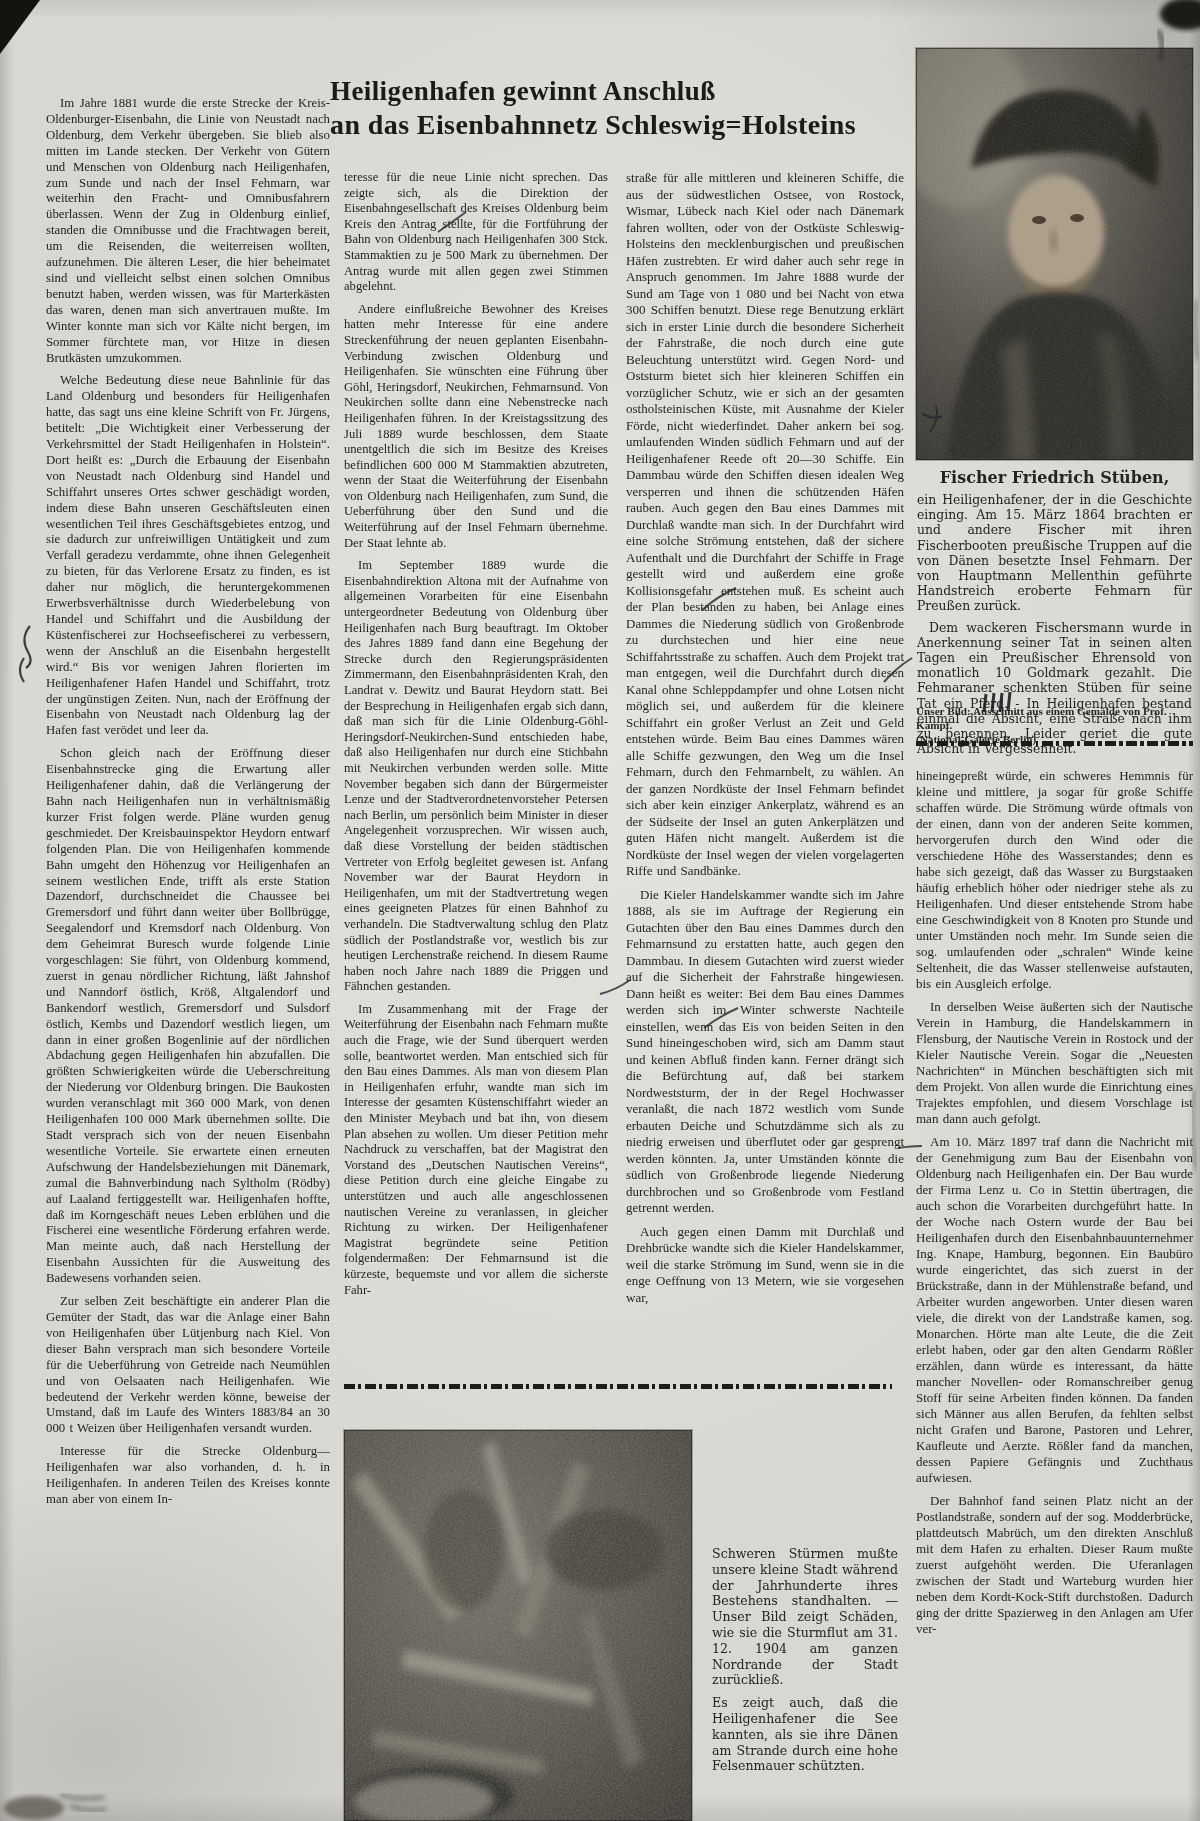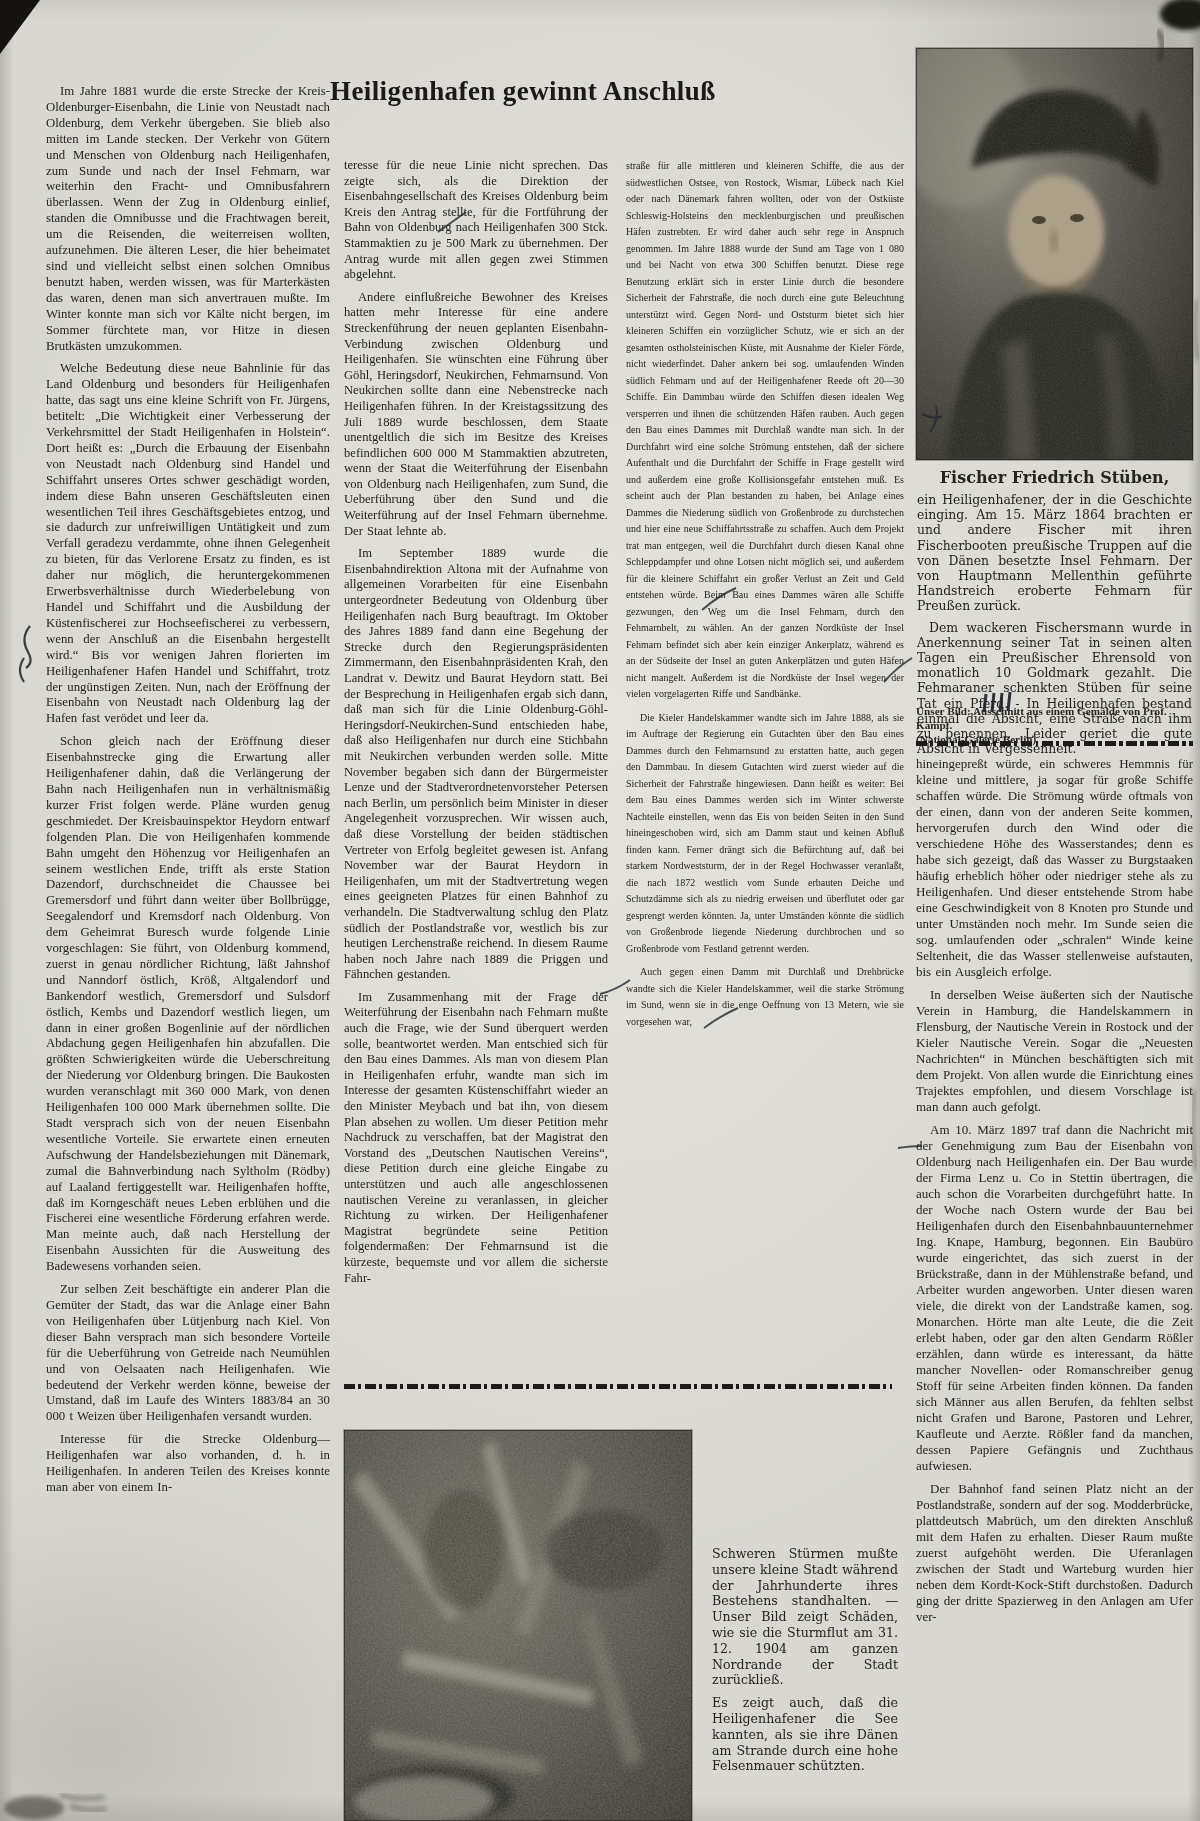--- a/index.html
+++ b/index.html
@@ -16,25 +16,25 @@
       linear-gradient(180deg, rgba(130,128,120,.18) 0, rgba(130,128,120,0) 20px);
     font-family:"Liberation Serif", serif;
     color:#26241f;
   }
   .col{
     position:absolute; text-align:justify; overflow:hidden;
     word-spacing:1px; hyphens:auto; -webkit-hyphens:auto;
   }
   .col p{margin:0;}
   .col p + p{margin-top:7px;}
-  .col p{text-indent:14px;}
+  .col p{text-indent:14px;margin-top:12px;}
   .col.cont p:first-child{text-indent:0;}
   #col1{left:46px;  top:84px;  width:284px; height:1460px; font-size:12.8px; line-height:15.9px;}
   #col2{left:344px; top:158px; width:264px; height:1222px; font-size:12.6px; line-height:15.6px;}
-  #col3{left:626px; top:158px; width:278px; height:1222px; font-size:10px; line-height:16.5px;}
+  #col3{left:626px; top:158px; width:278px; height:1222px; font-size:13px; line-height:16.5px;}
   #col4{left:916px; top:756px; width:277px; height:1052px; font-size:13px;   line-height:16px;}
   #headline{
     position:absolute; left:330px; top:74px; width:576px; 
     font-weight:700; color:#1c1a16; letter-spacing:.4px;
   }
   #headline .h1{font-size:27px; line-height:34px; display:block;}
   #headline .h2{font-size:28px; line-height:33px; display:block;}
   .photo{position:absolute; overflow:hidden; box-shadow:0 0 0 1px rgba(60,58,52,.35);}
   #fisher-photo{left:916px; top:48px;  width:277px; height:412px;}
   #storm-photo {left:344px; top:1430px; width:348px; height:391px;}
@@ -66,20 +66,21 @@
   #storm-caption p + p{margin-top:7px;}
   #marks{position:absolute; left:0; top:0; width:1200px; height:1821px; pointer-events:none;}
 </style>
 </head>
 <body>
 
 <div id="page">
 
   <div id="headline">
     <span class="h1">Heiligenhafen gewinnt Anschluß</span>
+    <span class="h2">an das Eisenbahnnetz Schleswig=Holsteins</span>
   </div>
 
   <div id="col1" class="col">
       <p>Im Jahre 1881 wurde die erste Strecke der Kreis-Oldenburger-Eisenbahn, die Linie von Neustadt nach Oldenburg, dem Verkehr übergeben. Sie blieb also mitten im Lande stecken. Der Verkehr von Gütern und Menschen von Oldenburg nach Heiligenhafen, zum Sunde und nach der Insel Fehmarn, war weiterhin den Fracht- und Omnibusfahrern überlassen. Wenn der Zug in Oldenburg einlief, standen die Omnibusse und die Frachtwagen bereit, um die Reisenden, die weiterreisen wollten, aufzunehmen. Die älteren Leser, die hier beheimatet sind und vielleicht selbst einen solchen Omnibus benutzt haben, werden wissen, was für Marterkästen das waren, denen man sich anvertrauen mußte. Im Winter konnte man sich vor Kälte nicht bergen, im Sommer fürchtete man, vor Hitze in diesen Brutkästen umzukommen.</p>
       <p>Welche Bedeutung diese neue Bahnlinie für das Land Oldenburg und besonders für Heiligenhafen hatte, das sagt uns eine kleine Schrift von Fr. Jürgens, betitelt: „Die Wichtigkeit einer Verbesserung der Verkehrsmittel der Stadt Heiligenhafen in Holstein“. Dort heißt es: „Durch die Erbauung der Eisenbahn von Neustadt nach Oldenburg sind Handel und Schiffahrt unseres Ortes schwer geschädigt worden, indem diese Bahn unseren Geschäftsleuten einen wesentlichen Teil ihres Geschäftsgebietes entzog, und sie dadurch zur unfreiwilligen Untätigkeit und zum Verfall geradezu verdammte, ohne ihnen Gelegenheit zu bieten, für das Verlorene Ersatz zu finden, es ist daher nur möglich, die heruntergekommenen Erwerbsverhältnisse durch Wiederbelebung von Handel und Schiffahrt und die Ausbildung der Küstenfischerei zur Hochseefischerei zu verbessern, wenn der Anschluß an die Eisenbahn hergestellt wird.“ Bis vor wenigen Jahren florierten im Heiligenhafener Hafen Handel und Schiffahrt, trotz der ungünstigen Zeiten. Nun, nach der Eröffnung der Eisenbahn von Neustadt nach Oldenburg lag der Hafen fast verödet und leer da.</p>
       <p>Schon gleich nach der Eröffnung dieser Eisenbahnstrecke ging die Erwartung aller Heiligenhafener dahin, daß die Verlängerung der Bahn nach Heiligenhafen nun in verhältnismäßig kurzer Frist folgen werde. Pläne wurden genug geschmiedet. Der Kreisbauinspektor Heydorn entwarf folgenden Plan. Die von Heiligenhafen kommende Bahn umgeht den Höhenzug vor Heiligenhafen an seinem westlichen Ende, trifft als erste Station Dazendorf, durchschneidet die Chaussee bei Gremersdorf und führt dann weiter über Bollbrügge, Seegalendorf und Kremsdorf nach Oldenburg. Von dem Geheimrat Buresch wurde folgende Linie vorgeschlagen: Sie führt, von Oldenburg kommend, zuerst in genau nördlicher Richtung, läßt Jahnshof und Nanndorf östlich, Kröß, Altgalendorf und Bankendorf westlich, Gremersdorf und Sulsdorf östlich, Kembs und Dazendorf westlich liegen, um dann in einer großen Bogenlinie auf der nördlichen Abdachung gegen Heiligenhafen hin abzufallen. Die größten Schwierigkeiten würde die Ueberschreitung der Niederung vor Oldenburg bringen. Die Baukosten wurden veranschlagt mit 360 000 Mark, von denen Heiligenhafen 100 000 Mark übernehmen sollte. Die Stadt versprach sich von der neuen Eisenbahn wesentliche Vorteile. Sie erwartete einen erneuten Aufschwung der Handelsbeziehungen mit Dänemark, zumal die Bahnverbindung nach Syltholm (Rödby) auf Laaland fertiggestellt war. Heiligenhafen hoffte, daß im Korngeschäft neues Leben erblühen und die Fischerei eine wesentliche Förderung erfahren werde. Man meinte auch, daß nach Herstellung der Eisenbahn Aussichten für die Ausweitung des Badewesens vorhanden seien.</p>
       <p>Zur selben Zeit beschäftigte ein anderer Plan die Gemüter der Stadt, das war die Anlage einer Bahn von Heiligenhafen über Lütjenburg nach Kiel. Von dieser Bahn versprach man sich besondere Vorteile für die Ueberführung von Getreide nach Neumühlen und von Oelsaaten nach Heiligenhafen. Wie bedeutend der Verkehr werden könne, beweise der Umstand, daß im Laufe des Winters 1883/84 an 30 000 t Weizen über Heiligenhafen versandt wurden.</p>
       <p>Interesse für die Strecke Oldenburg—Heiligenhafen war also vorhanden, d. h. in Heiligenhafen. In anderen Teilen des Kreises konnte man aber von einem In-</p>
     </div>
   <div id="col2" class="col cont">

